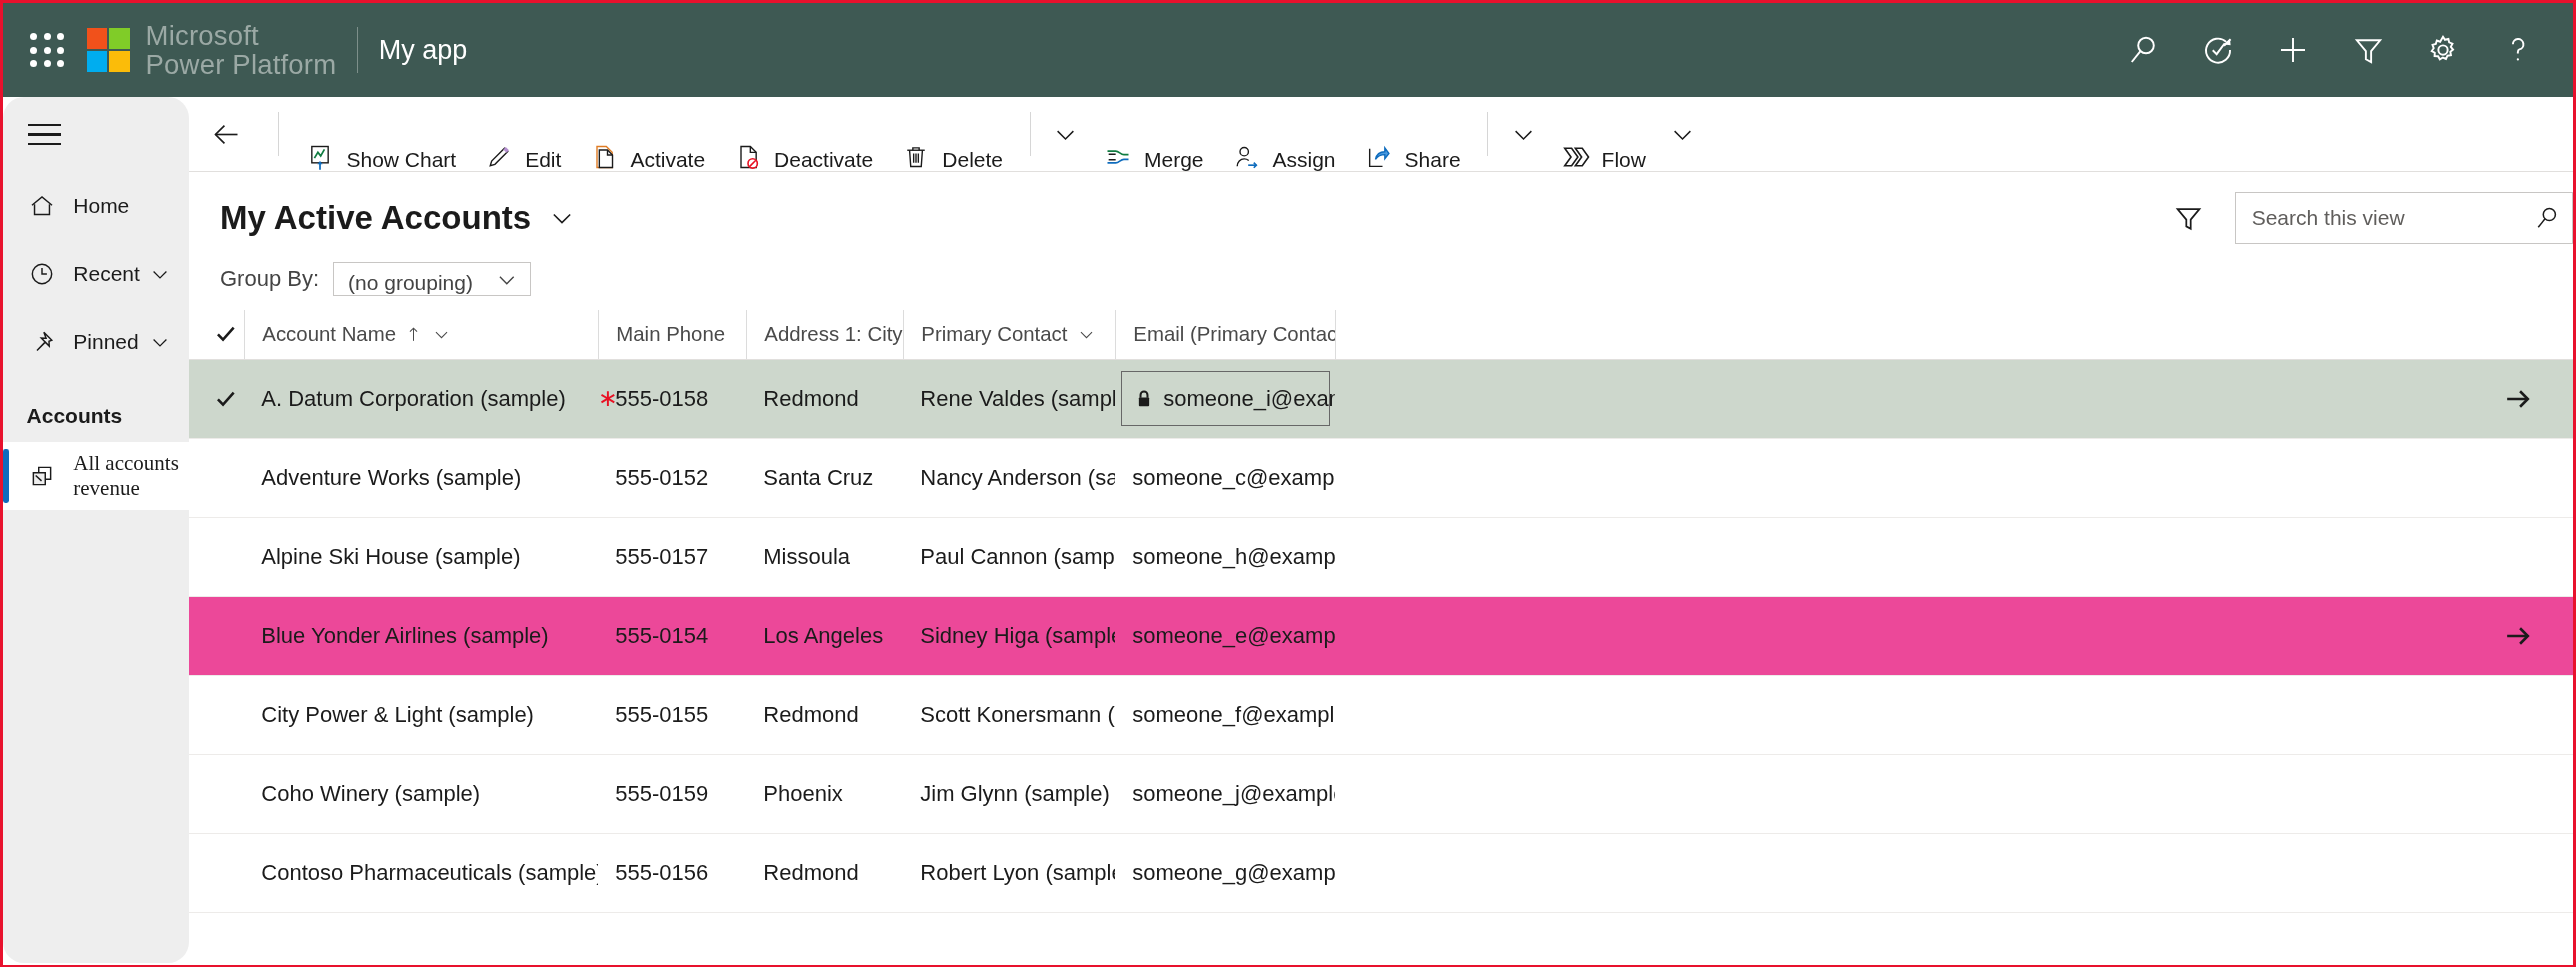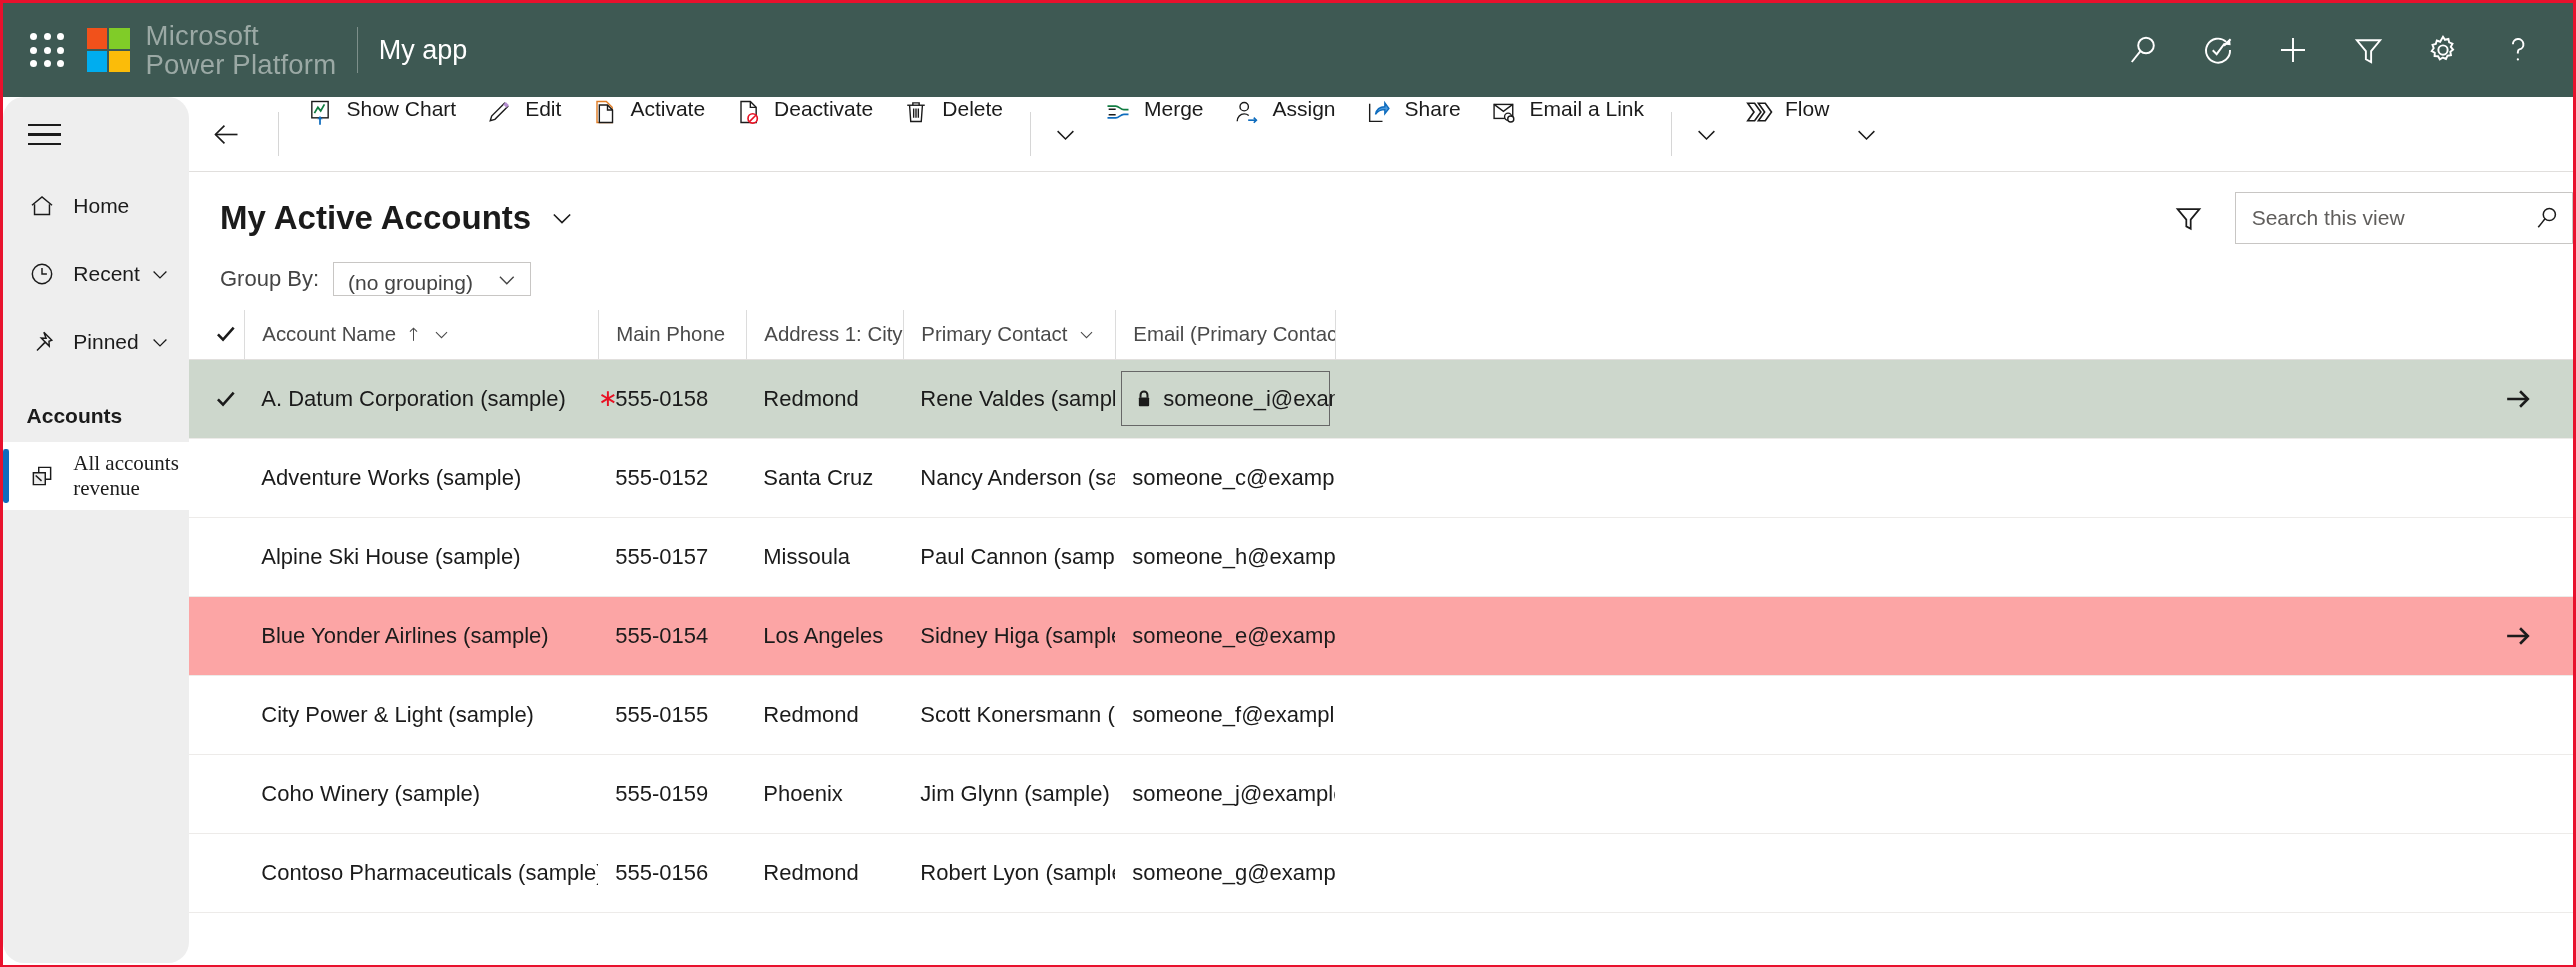--- a/index.html
+++ b/index.html
@@ -163,21 +163,21 @@
   }
   .cmd-back {
     width: 50px; height: 75px;
     display: flex; align-items: center; justify-content: center;
     cursor: pointer;
     margin: 0 14px 0 9.4px;
   }
   .vdiv { width: 0.8px; height: 44px; background: #d6d6d6; margin: 0 12.6px; flex: 0 0 0.8px; }
   .cmd-btn {
     height: 75px;
-    display: flex; align-items: flex-start;
+    display: flex; align-items: flex-end;
     padding: 0 14px;
     cursor: pointer;
     font-size: 21px;
     color: #1b1b1b;
     white-space: nowrap;
   }
   .cmd-btn .cmd-ico {
     width: 30px; height: 30px;
     display: flex; align-items: center; justify-content: center;
     margin-right: 11px;
@@ -305,21 +305,21 @@
     height: 79px;
     padding-left: 19px;
     border-bottom: 0.8px solid #edebe9;
     font-size: 22px;
     color: #1b1b1b;
     position: relative;
     cursor: pointer;
     background: #ffffff;
   }
   .row.selected { background: #cdd7cc; }
-  .row.hovered  { background: #fca5a5; }
+  .row.hovered  { background: #ec4899; }
   .row-check {
     width: 36px; flex: 0 0 36px;
     display: flex; align-items: center; justify-content: center;
   }
   .cell {
     padding-left: 17.3px;
     white-space: nowrap;
     overflow: hidden;
     display: flex; align-items: center;
   }
@@ -610,31 +610,20 @@
         <div class="cmd-btn">
           <span class="cmd-ico">
             <svg width="28" height="28" viewBox="0 0 24 24" fill="none" stroke="#1b1b1b" stroke-width="1.2">
               <path d="M4 5v15h11"></path>
               <path d="M9 14c1-5 4.5-6.5 8-6.5V4.2L20.5 9 17 13.4V10c-3.2 0-6 1.2-8 4z" fill="#4a9ae0" stroke="#0f6cbd"></path>
             </svg>
           </span>
           <span>Share</span>
         </div>
 
-        <div class="cmd-btn">
-          <span class="cmd-ico">
-            <svg width="28" height="28" viewBox="0 0 24 24" fill="none" stroke="#1b1b1b" stroke-width="1.2">
-              <rect x="3.5" y="5.5" width="16" height="12"></rect>
-              <path d="M3.5 5.5l8 6 8-6"></path>
-              <circle cx="15.5" cy="16" r="3" fill="#ffffff"></circle>
-              <circle cx="17.8" cy="18" r="2.6" fill="#ffffff"></circle>
-            </svg>
-          </span>
-          <span>Email a Link</span>
-        </div>
 
         <div class="vdiv"></div>
 
         <div class="cmd-caret">
           <svg width="27" height="27" viewBox="0 0 24 24" fill="none" stroke="#1b1b1b" stroke-width="1.3">
             <path d="M5 9l7 7 7-7"></path>
           </svg>
         </div>
 
         <div class="cmd-btn">

